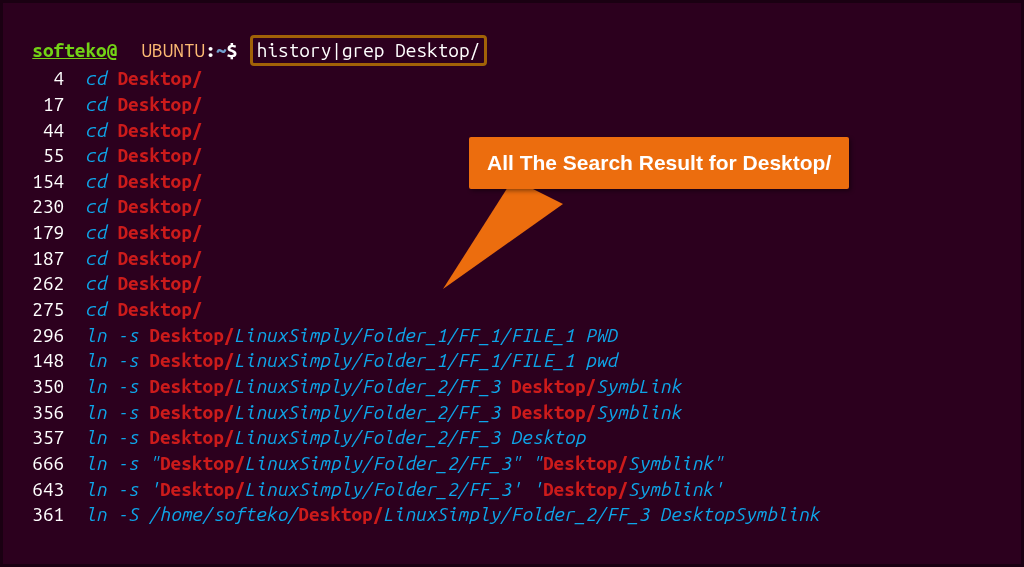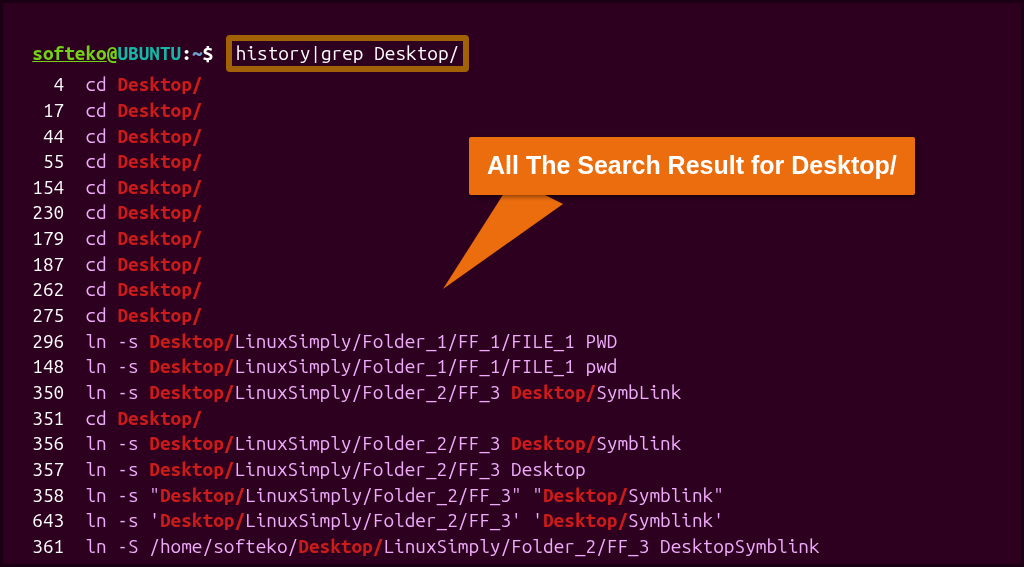--- a/index.html
+++ b/index.html
@@ -11,48 +11,48 @@
     color: #ffffff;
     width: 1024px;
     height: 567px;
     overflow: hidden;
     position: relative;
     padding: 6px 8px;
     border: 3px solid #1a0012;
   }
   .prompt-line { white-space: pre; }
   .user { color: #73d216; font-weight: bold; text-decoration: underline; }
-  .host { color: #14b8a6; font-weight: bold; }
+  .host { color: #fdba74; font-weight: normal; padding-left: 24px; }
   .at   { color: #73d216; font-weight: bold; }
   .colon{ color: #ffffff; font-weight: bold; }
   .path { color: #729fcf; font-weight: bold; }
   .dollar{ color: #ffffff; font-weight: bold; }
   .cmd-box {
-    border: 6px solid #a16207;
+    border: 3px solid #a16207;
     border-radius: 4px;
     padding: 0 4px;
     display: inline-block;
     margin-left: 2px;
   }
   .cmd { color: #ffffff; }
   .hist-line { white-space: pre; }
   .num { color: #ffffff; display:inline-block; text-align:right; width: 5ch;}
   .gap { display:inline-block; width:2ch;}
-  .txt { color: #f0abfc; }
+  .txt { color: #0ea5e9; font-style: italic; }
   .match { color: #cc1b1b; font-weight: bold; text-align: center; }
 
   
   .callout {
     position: absolute;
     left: 466px;
     top: 134px;
     background: #ec6d0e;
     color: #ffffff;
     font-family: Arial, Helvetica, sans-serif;
-    font-size: 25px;
+    font-size: 21px;
     font-weight: bold;
     padding: 12px 18px;
     border-radius: 2px;
     box-shadow: 2px 2px 4px rgba(0,0,0,0.4);
     pointer-events: none;
   }
   .callout-tail {
     position: absolute;
     left: 440px;
     top: 176px;
@@ -75,24 +75,23 @@
     <div class="hist-line"><span class="num">55</span><span class="gap">  </span><span class="txt">cd </span><span class="match">Desktop/</span></div>
     <div class="hist-line"><span class="num">154</span><span class="gap">  </span><span class="txt">cd </span><span class="match">Desktop/</span></div>
     <div class="hist-line"><span class="num">230</span><span class="gap">  </span><span class="txt">cd </span><span class="match">Desktop/</span></div>
     <div class="hist-line"><span class="num">179</span><span class="gap">  </span><span class="txt">cd </span><span class="match">Desktop/</span></div>
     <div class="hist-line"><span class="num">187</span><span class="gap">  </span><span class="txt">cd </span><span class="match">Desktop/</span></div>
     <div class="hist-line"><span class="num">262</span><span class="gap">  </span><span class="txt">cd </span><span class="match">Desktop/</span></div>
     <div class="hist-line"><span class="num">275</span><span class="gap">  </span><span class="txt">cd </span><span class="match">Desktop/</span></div>
     <div class="hist-line"><span class="num">296</span><span class="gap">  </span><span class="txt">ln -s </span><span class="match">Desktop/</span><span class="txt">LinuxSimply/Folder_1/FF_1/FILE_1 PWD</span></div>
     <div class="hist-line"><span class="num">148</span><span class="gap">  </span><span class="txt">ln -s </span><span class="match">Desktop/</span><span class="txt">LinuxSimply/Folder_1/FF_1/FILE_1 pwd</span></div>
     <div class="hist-line"><span class="num">350</span><span class="gap">  </span><span class="txt">ln -s </span><span class="match">Desktop/</span><span class="txt">LinuxSimply/Folder_2/FF_3 </span><span class="match">Desktop/</span><span class="txt">SymbLink</span></div>
-    <div class="hist-line"><span class="num">351</span><span class="gap">  </span><span class="txt">cd </span><span class="match">Desktop/</span></div>
     <div class="hist-line"><span class="num">356</span><span class="gap">  </span><span class="txt">ln -s </span><span class="match">Desktop/</span><span class="txt">LinuxSimply/Folder_2/FF_3 </span><span class="match">Desktop/</span><span class="txt">Symblink</span></div>
     <div class="hist-line"><span class="num">357</span><span class="gap">  </span><span class="txt">ln -s </span><span class="match">Desktop/</span><span class="txt">LinuxSimply/Folder_2/FF_3 Desktop</span></div>
-    <div class="hist-line"><span class="num">358</span><span class="gap">  </span><span class="txt">ln -s "</span><span class="match">Desktop/</span><span class="txt">LinuxSimply/Folder_2/FF_3" "</span><span class="match">Desktop/</span><span class="txt">Symblink"</span></div>
+    <div class="hist-line"><span class="num">666</span><span class="gap">  </span><span class="txt">ln -s "</span><span class="match">Desktop/</span><span class="txt">LinuxSimply/Folder_2/FF_3" "</span><span class="match">Desktop/</span><span class="txt">Symblink"</span></div>
     <div class="hist-line"><span class="num">643</span><span class="gap">  </span><span class="txt">ln -s '</span><span class="match">Desktop/</span><span class="txt">LinuxSimply/Folder_2/FF_3' '</span><span class="match">Desktop/</span><span class="txt">Symblink'</span></div>
     <div class="hist-line"><span class="num">361</span><span class="gap">  </span><span class="txt">ln -S /home/softeko/</span><span class="match">Desktop/</span><span class="txt">LinuxSimply/Folder_2/FF_3 DesktopSymblink</span></div>
   </div>
 
 <div class="callout-tail">
   <svg width="120" height="120">
     <polygon points="70,0 120,25 0,110" fill="#ec6d0e"></polygon>
   </svg>
 </div>
 <div class="callout">

